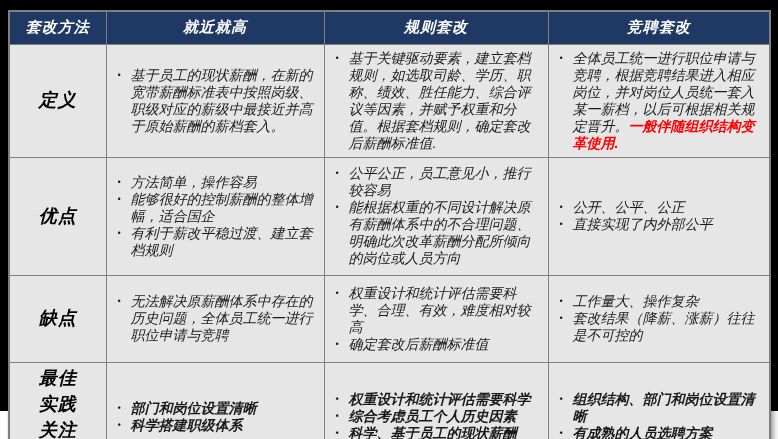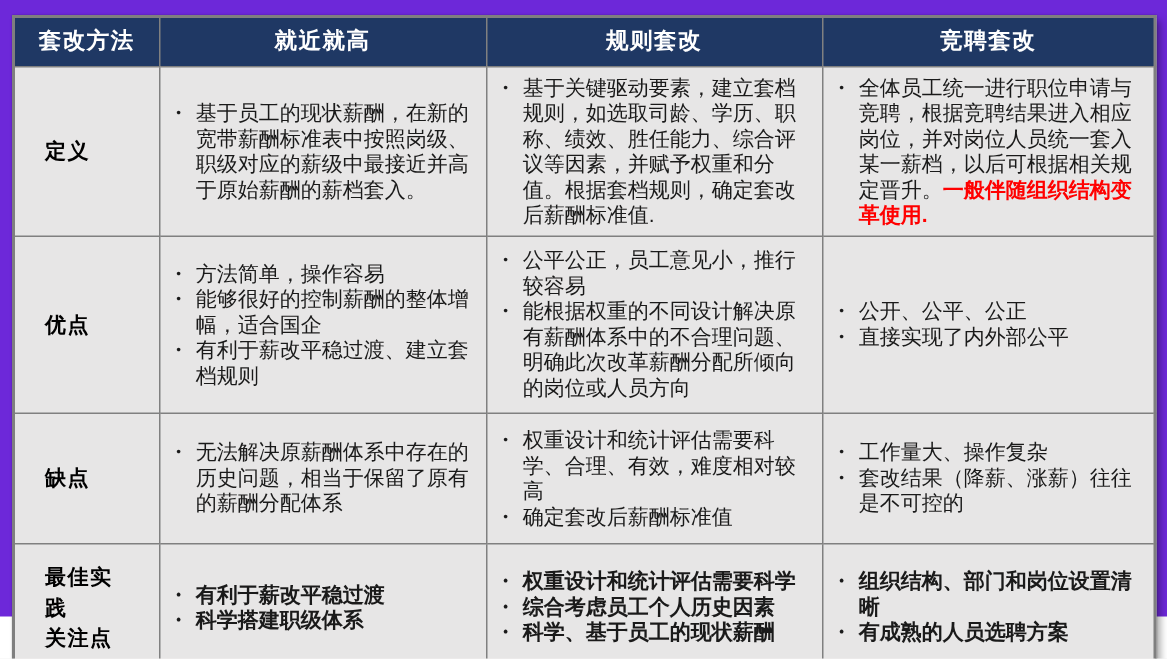--- a/index.html
+++ b/index.html
@@ -8,21 +8,22 @@
     width: 778px;
     height: 439px;
     background: #ffffff;
     font-family: "Liberation Sans", "DejaVu Sans", sans-serif;
     overflow: hidden;
   }
   .canvas {
     position: relative;
     width: 778px;
     height: 411px;
-    background: #6d28d9;
+    background: #000000;
+    font-style: italic;
   }
   table.compare {
     position: absolute;
     left: 8px;
     top: 10px;
     width: 761px;
     border-collapse: collapse;
     table-layout: fixed;
     box-shadow: 3px 3px 5px rgba(0,0,0,0.35), 0 0 1px rgba(0,0,0,0.25);
     background: #E7E6E6;
@@ -41,23 +42,23 @@
     font-size: 15px;
     font-weight: bold;
     text-align: center;
     height: 33px;
     padding: 2px 4px;
     letter-spacing: 1px;
   }
   td.label {
     background: #E7E6E6;
     color: #000000;
-    font-size: 14px;
+    font-size: 18px;
     font-weight: bold;
-    text-align: left;
+    text-align: center;
     vertical-align: middle;
     padding: 2px 20px;
     white-space: pre-line;
     line-height: 1.45;
     letter-spacing: 1px;
   }
   td.body {
     background: #E7E6E6;
     color: #1A1A1A;
     font-size: 14px;
@@ -170,21 +171,21 @@
                 <span>直接实现了内外部公平</span>
               </li>
           </ul>
         </td>
       </tr>
       <tr class="r-dis">
         <td class="label">缺点</td>
         <td class="body">
           <ul class="blist">
             <li>
-                <span>无法解决原薪酬体系中存在的历史问题，相当于保留了原有的薪酬分配体系</span>
+                <span>无法解决原薪酬体系中存在的历史问题，全体员工统一进行职位申请与竞聘</span>
               </li>
           </ul>
         </td>
         <td class="body">
           <ul class="blist">
             <li>
                 <span>权重设计和统计评估需要科学、合理、有效，难度相对较高</span>
               </li>
             <li>
                 <span>确定套改后薪酬标准值</span>
@@ -201,21 +202,21 @@
               </li>
           </ul>
         </td>
       </tr>
       <tr class="r-best">
         <td class="label">最佳实践
 关注点</td>
         <td class="body">
           <ul class="blist">
             <li>
-                <span>有利于薪改平稳过渡</span>
+                <span>部门和岗位设置清晰</span>
               </li>
             <li>
                 <span>科学搭建职级体系</span>
               </li>
           </ul>
         </td>
         <td class="body">
           <ul class="blist">
             <li>
                 <span>权重设计和统计评估需要科学</span>

